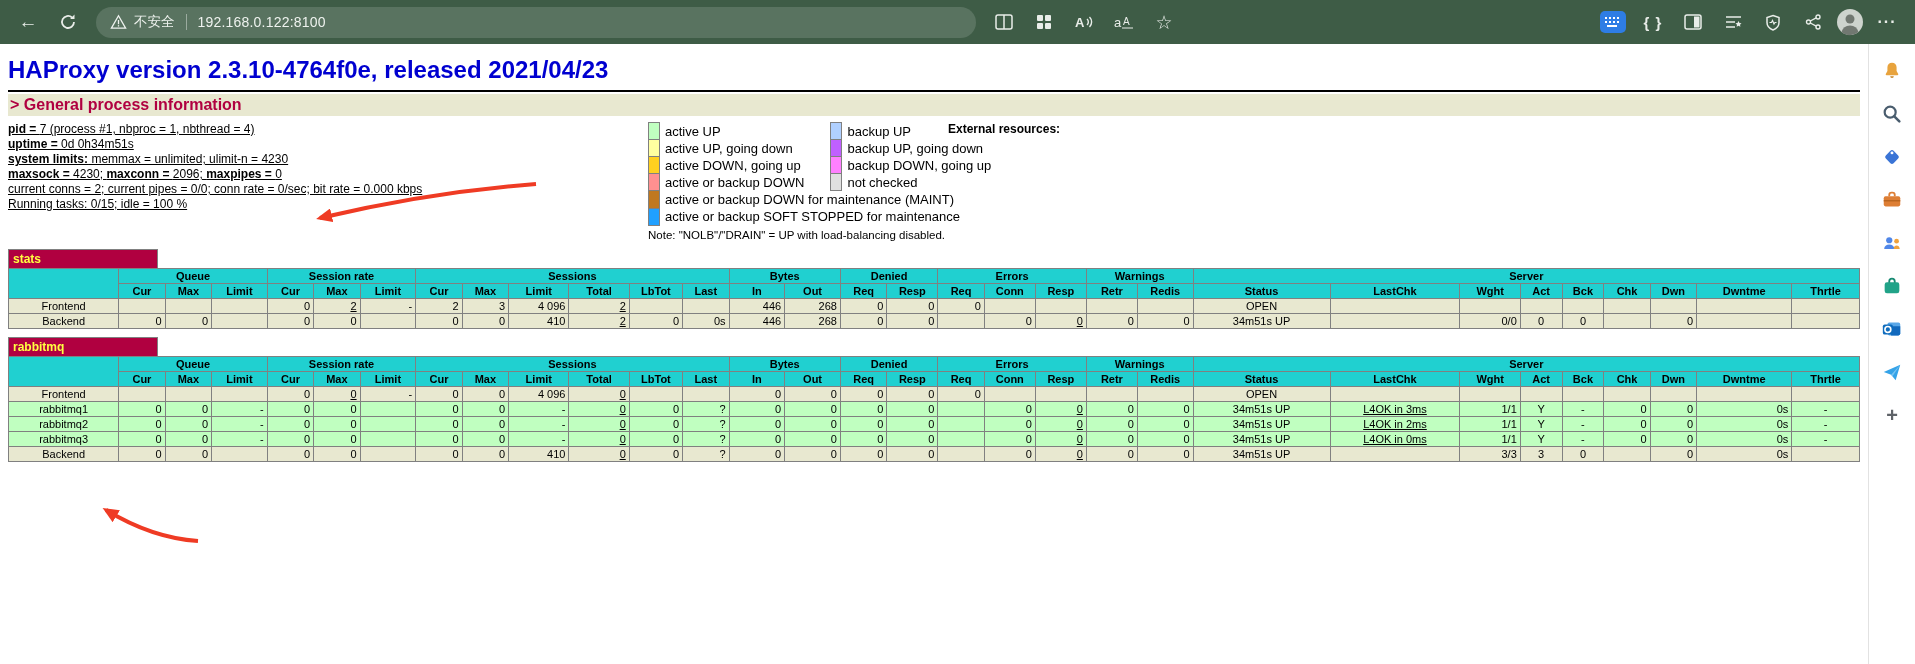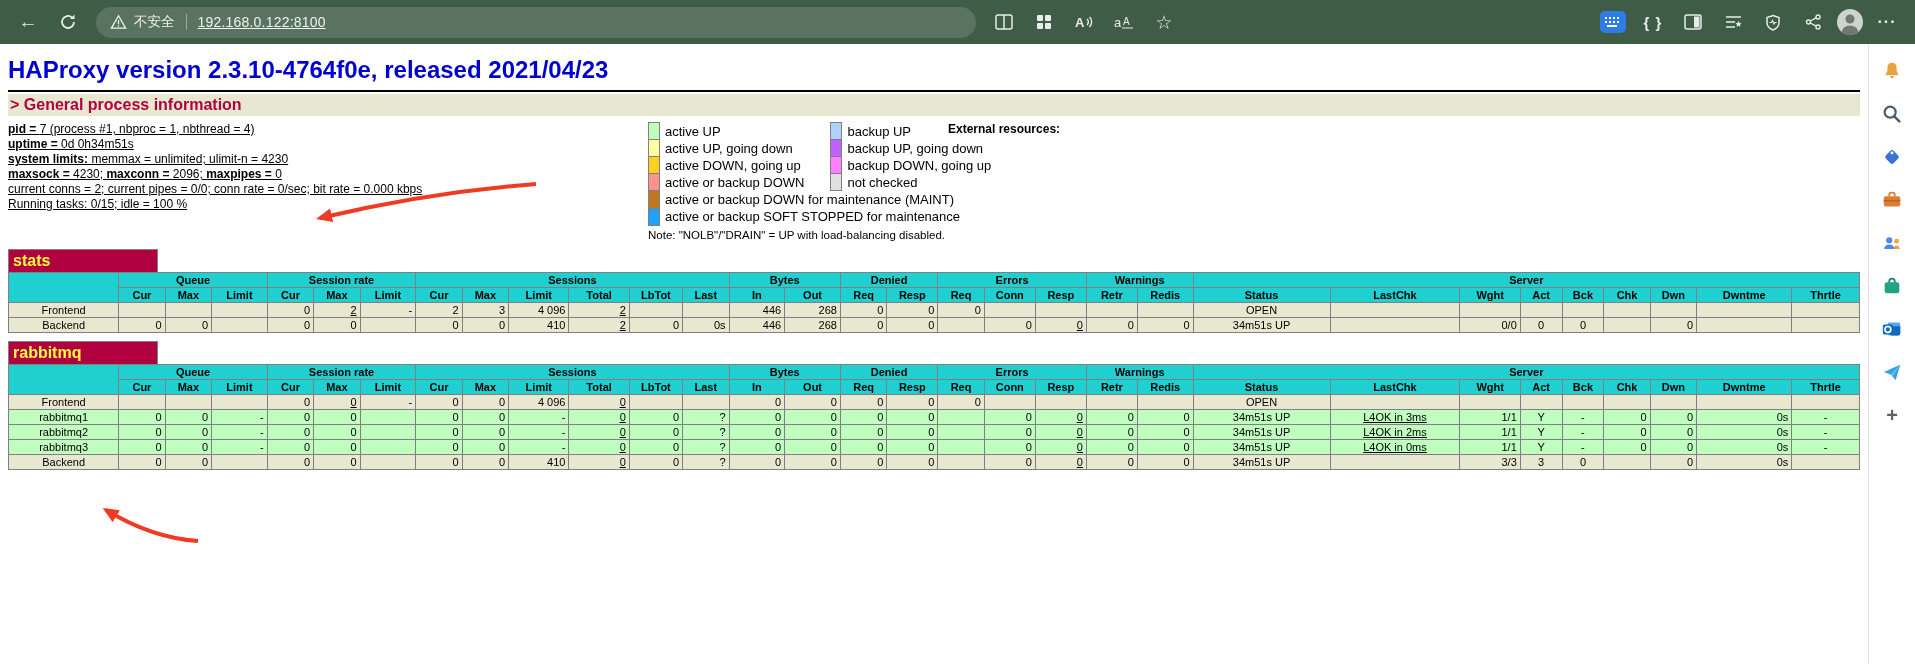--- a/index.html
+++ b/index.html
@@ -21,21 +21,21 @@
   }
   .tb-icon svg { display:block; }
   .addr {
     height:31px; width:880px; margin:4px 6px; border-radius:16px;
     background:rgba(255,255,255,.14); display:flex; align-items:center;
     padding:0 14px; color:#eef2ee; font-size:14px; flex:0 0 auto;
   }
   .addr .warn { margin-right:7px; display:flex; }
   .addr .sec { font-size:13.5px; }
   .addr .sep { width:1px; height:16px; background:rgba(255,255,255,.4); margin:0 11px; }
-  .addr .url { letter-spacing:.2px;text-decoration:underline; }
+  .addr .url { letter-spacing:.2px; }
   .spacer { flex:1 1 auto; }
   .kbd-blue { background:#2e7de5; border-radius:5px; width:26px; height:22px;
     display:flex; align-items:center; justify-content:center; }
   .avatar-wrap { width:30px; height:30px; }
   .braces { font-size:15px; font-weight:bold; letter-spacing:1px; }
   .more-dots { font-weight:bold; font-size:16px; letter-spacing:1px; }
 
   
   .body-row { display:flex; height:620px; background:#fff; }
   .page { flex:1 1 auto; position:relative; padding:4px 8px 0 8px; overflow:hidden; }
@@ -69,21 +69,21 @@
   .opt-block b, .ext-block b { font-weight:bold; }
   .opt-block ul, .ext-block ul { margin:4px 0 0 0; padding-left:20px; }
   .opt-block li, .ext-block li { margin-top:3px; white-space:nowrap; }
   a.pglink { color:#0000e0; text-decoration:underline; }
   input.scope-input { width:84px; height:17px; border:1px solid #7a7a7a; font-size:11px; padding:0 2px; }
 
   
   .pxname {
     display:inline-block; width:150px; margin-top:8px;
     background:#b00040; color:#ffff40; font-weight:bold;
-    font-size:16px; padding:2px 4px; border:1px solid #808080; border-bottom:none;
+    font-size:12px; padding:2px 4px; border:1px solid #808080; border-bottom:none;
     white-space:nowrap;
   }
   table.tbl { border-collapse:collapse; width:100%; table-layout:fixed; font-size:11px; }
   table.tbl th, table.tbl td {
     border:1px solid #808080; padding:1px 3px; white-space:nowrap; overflow:hidden;
   }
   table.tbl th { background:#20d0d0; color:#000; font-weight:bold; text-align:center; }
   table.tbl td { text-align:right; background:#fff; }
   table.tbl td.ac { text-align:center; }
   tr.frontend td, tr.backend td { background:#e8e8d0; }

